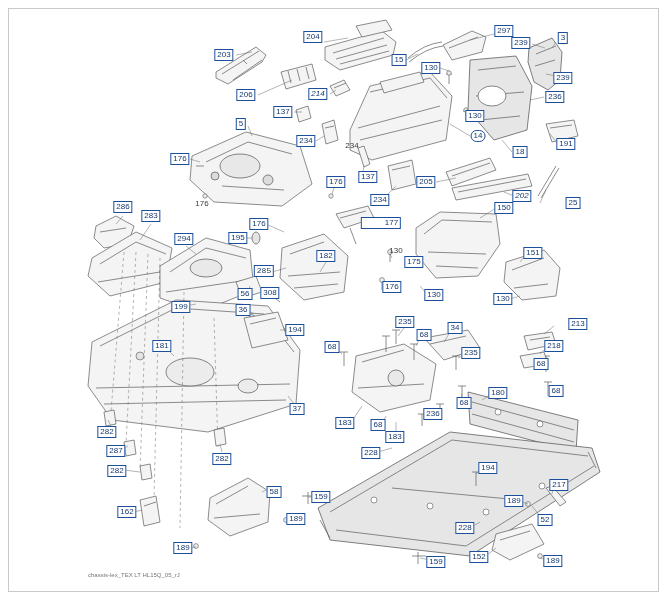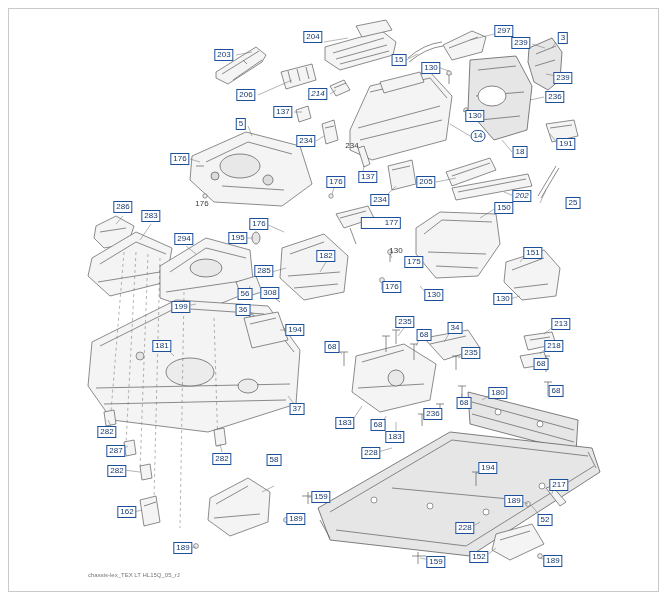--- a/index.html
+++ b/index.html
@@ -516,32 +516,32 @@
       <div class="callout" style="left: 123px; top: 207px;">286</div>
       <div class="callout" style="left: 151px; top: 216px;">283</div>
       <div class="callout" style="left: 504px; top: 208px;">150</div>
       <div class="callout" style="left: 259px; top: 224px;">176</div>
       <div class="callout" style="left: 381px; top: 223px; padding-left: 23px;">177</div>
       <div class="callout" style="left: 184px; top: 239px;">294</div>
       <div class="callout" style="left: 238px; top: 238px;">195</div>
       <div class="callout" style="left: 533px; top: 253px;">151</div>
       <div class="callout" style="left: 326px; top: 256px;">182</div>
       <div class="callout" style="left: 396px; top: 262px; margin-left: 18px;">175</div>
-      <div class="callout" style="left: 264px; top: 271px;">285</div>
+      <div class="callout" style="left: 264px; top: 271px; font-family: Liberation Mono, monospace;">285</div>
       <div class="callout" style="left: 392px; top: 287px;">176</div>
       <div class="callout" style="left: 434px; top: 295px;">130</div>
       <div class="callout" style="left: 503px; top: 299px;">130</div>
       <div class="callout" style="left: 270px; top: 293px;">308</div>
       <div class="callout" style="left: 245px; top: 294px;">56</div>
       <div class="callout" style="left: 181px; top: 307px;">199</div>
       <div class="callout" style="left: 243px; top: 310px;">36</div>
       <div class="callout" style="left: 295px; top: 330px;">194</div>
       <div class="callout" style="left: 405px; top: 322px;">235</div>
       <div class="callout" style="left: 455px; top: 328px;">34</div>
-      <div class="callout" style="left: 561px; top: 324px;">213</div>
+      <div class="callout" style="left: 578px; top: 324px;">213</div>
       <div class="callout" style="left: 424px; top: 335px;">68</div>
       <div class="callout" style="left: 554px; top: 346px;">218</div>
       <div class="callout" style="left: 471px; top: 353px;">235</div>
       <div class="callout" style="left: 332px; top: 347px;">68</div>
       <div class="callout" style="left: 162px; top: 346px;">181</div>
       <div class="callout" style="left: 498px; top: 393px;">180</div>
       <div class="callout" style="left: 541px; top: 364px;">68</div>
       <div class="callout" style="left: 556px; top: 391px;">68</div>
       <div class="callout" style="left: 464px; top: 403px;">68</div>
       <div class="callout" style="left: 433px; top: 414px;">236</div>
@@ -549,21 +549,21 @@
       <div class="callout" style="left: 378px; top: 425px;">68</div>
       <div class="callout" style="left: 395px; top: 437px;">183</div>
       <div class="callout" style="left: 297px; top: 409px;">37</div>
       <div class="callout" style="left: 107px; top: 432px;">282</div>
       <div class="callout" style="left: 116px; top: 451px;">287</div>
       <div class="callout" style="left: 117px; top: 471px;">282</div>
       <div class="callout" style="left: 222px; top: 459px;">282</div>
       <div class="callout" style="left: 371px; top: 453px;">228</div>
       <div class="callout" style="left: 488px; top: 468px;">194</div>
       <div class="callout" style="left: 127px; top: 512px;">162</div>
-      <div class="callout" style="left: 274px; top: 460px;">58</div>
+      <div class="callout" style="left: 274px; top: 492px;">58</div>
       <div class="callout" style="left: 321px; top: 497px;">159</div>
       <div class="callout" style="left: 296px; top: 519px;">189</div>
       <div class="callout" style="left: 183px; top: 548px;">189</div>
       <div class="callout" style="left: 514px; top: 501px;">189</div>
       <div class="callout" style="left: 559px; top: 485px;">217</div>
       <div class="callout" style="left: 545px; top: 520px;">52</div>
       <div class="callout" style="left: 465px; top: 528px;">228</div>
       <div class="callout" style="left: 479px; top: 557px;">152</div>
       <div class="callout" style="left: 553px; top: 561px;">189</div>
       <div class="callout" style="left: 436px; top: 562px;">159</div>

